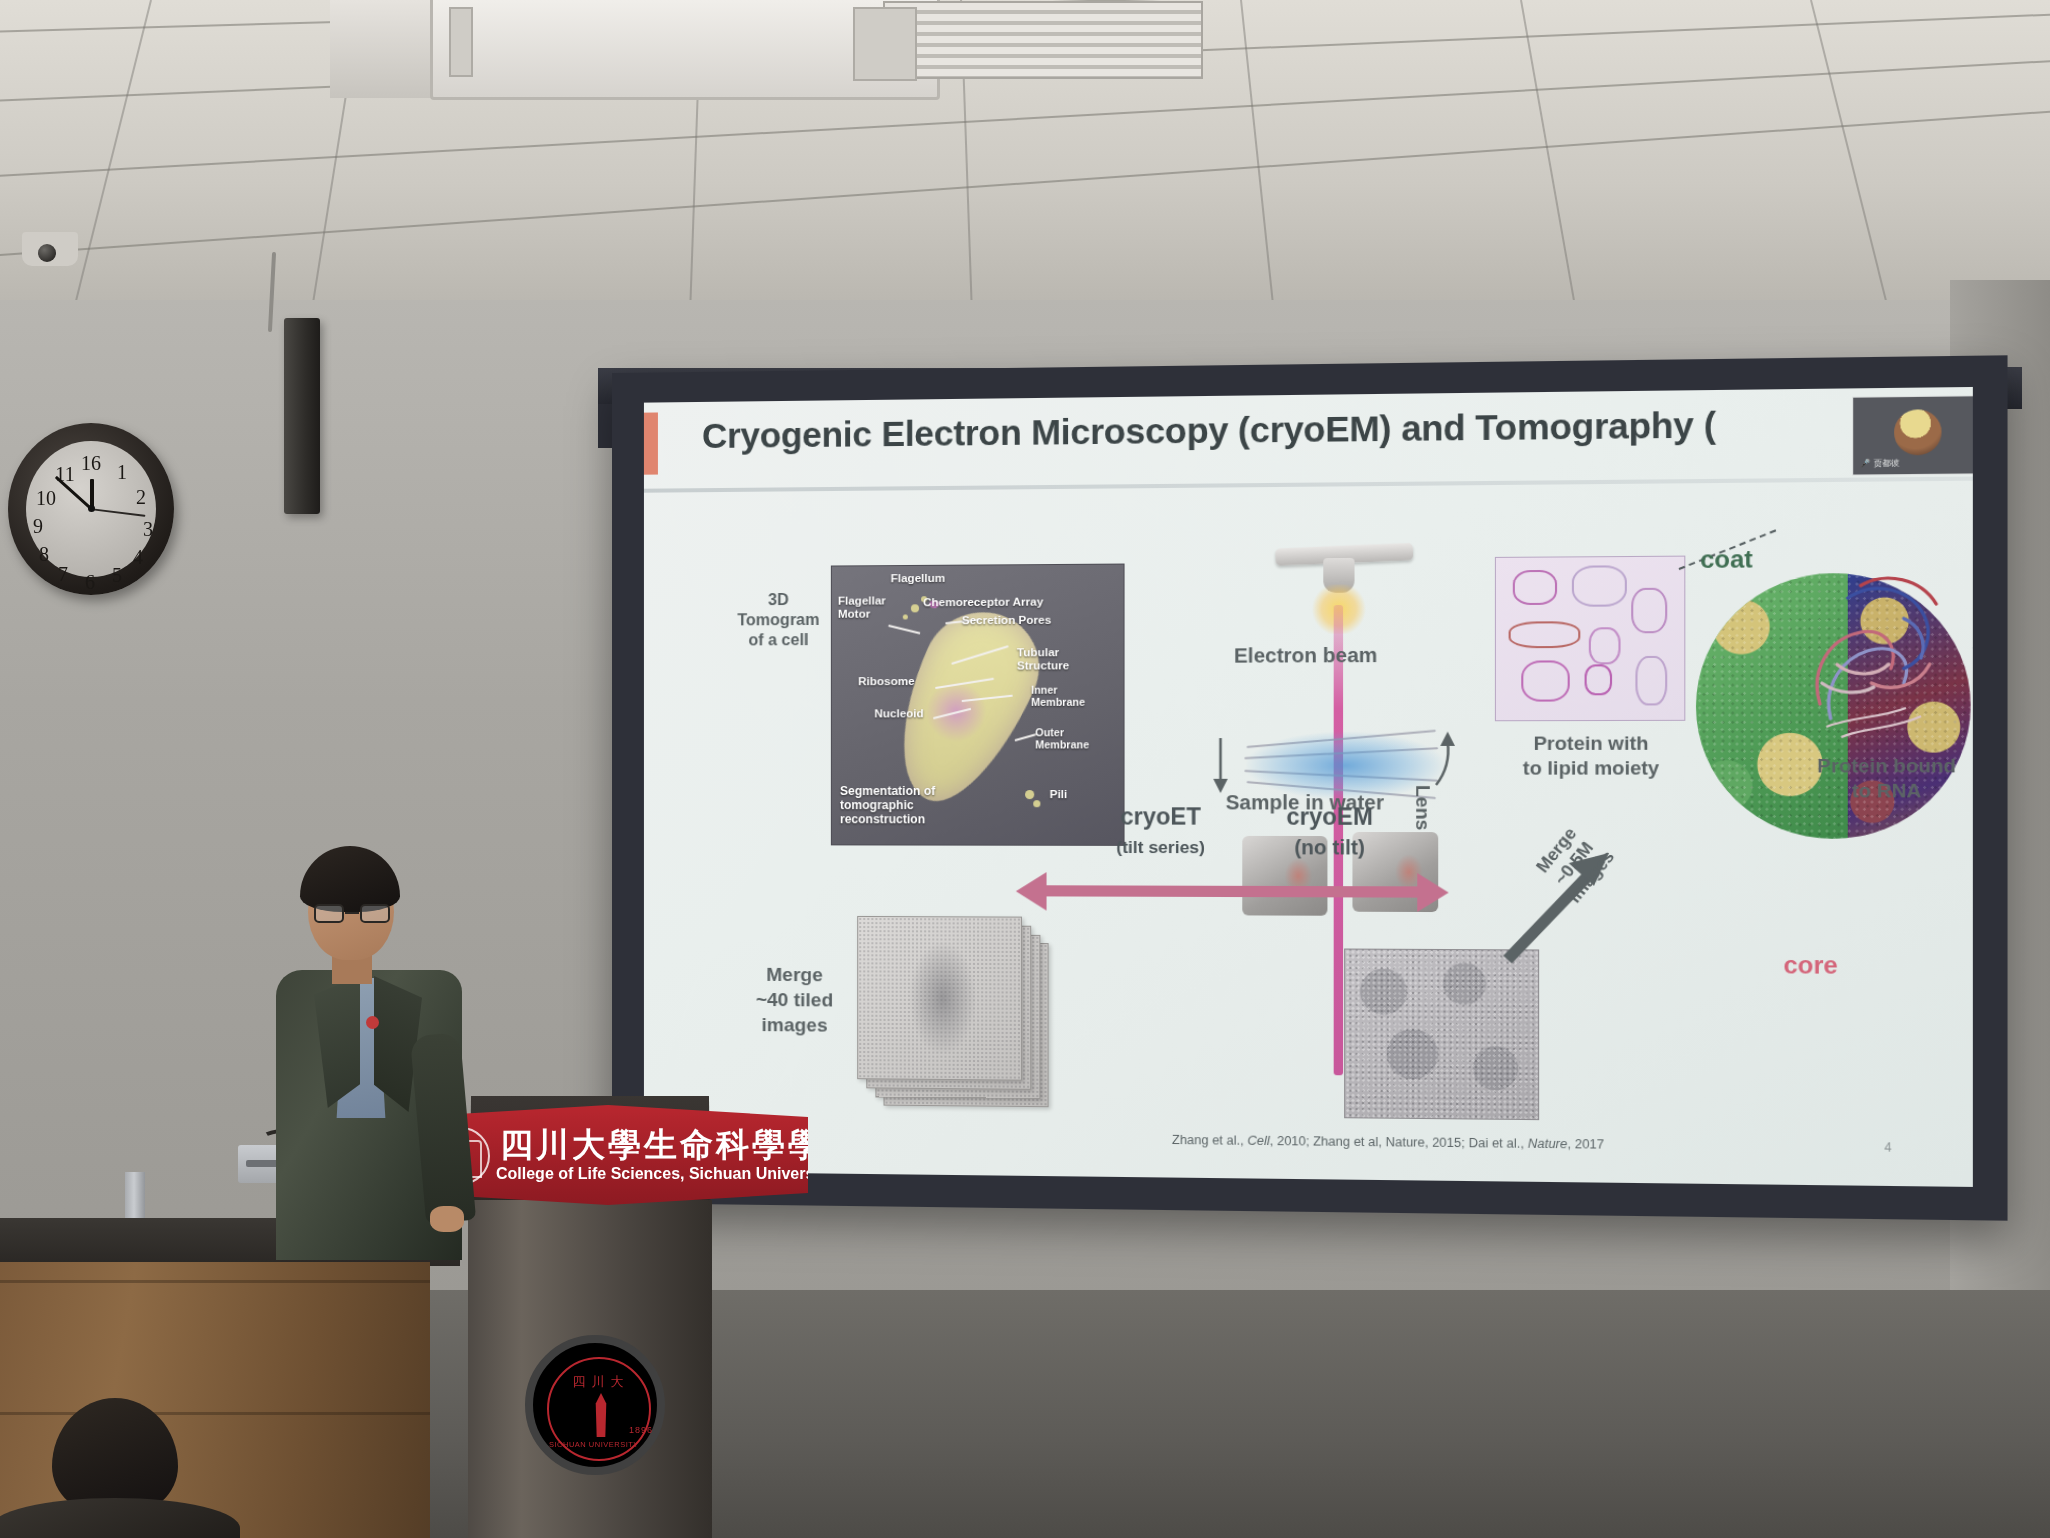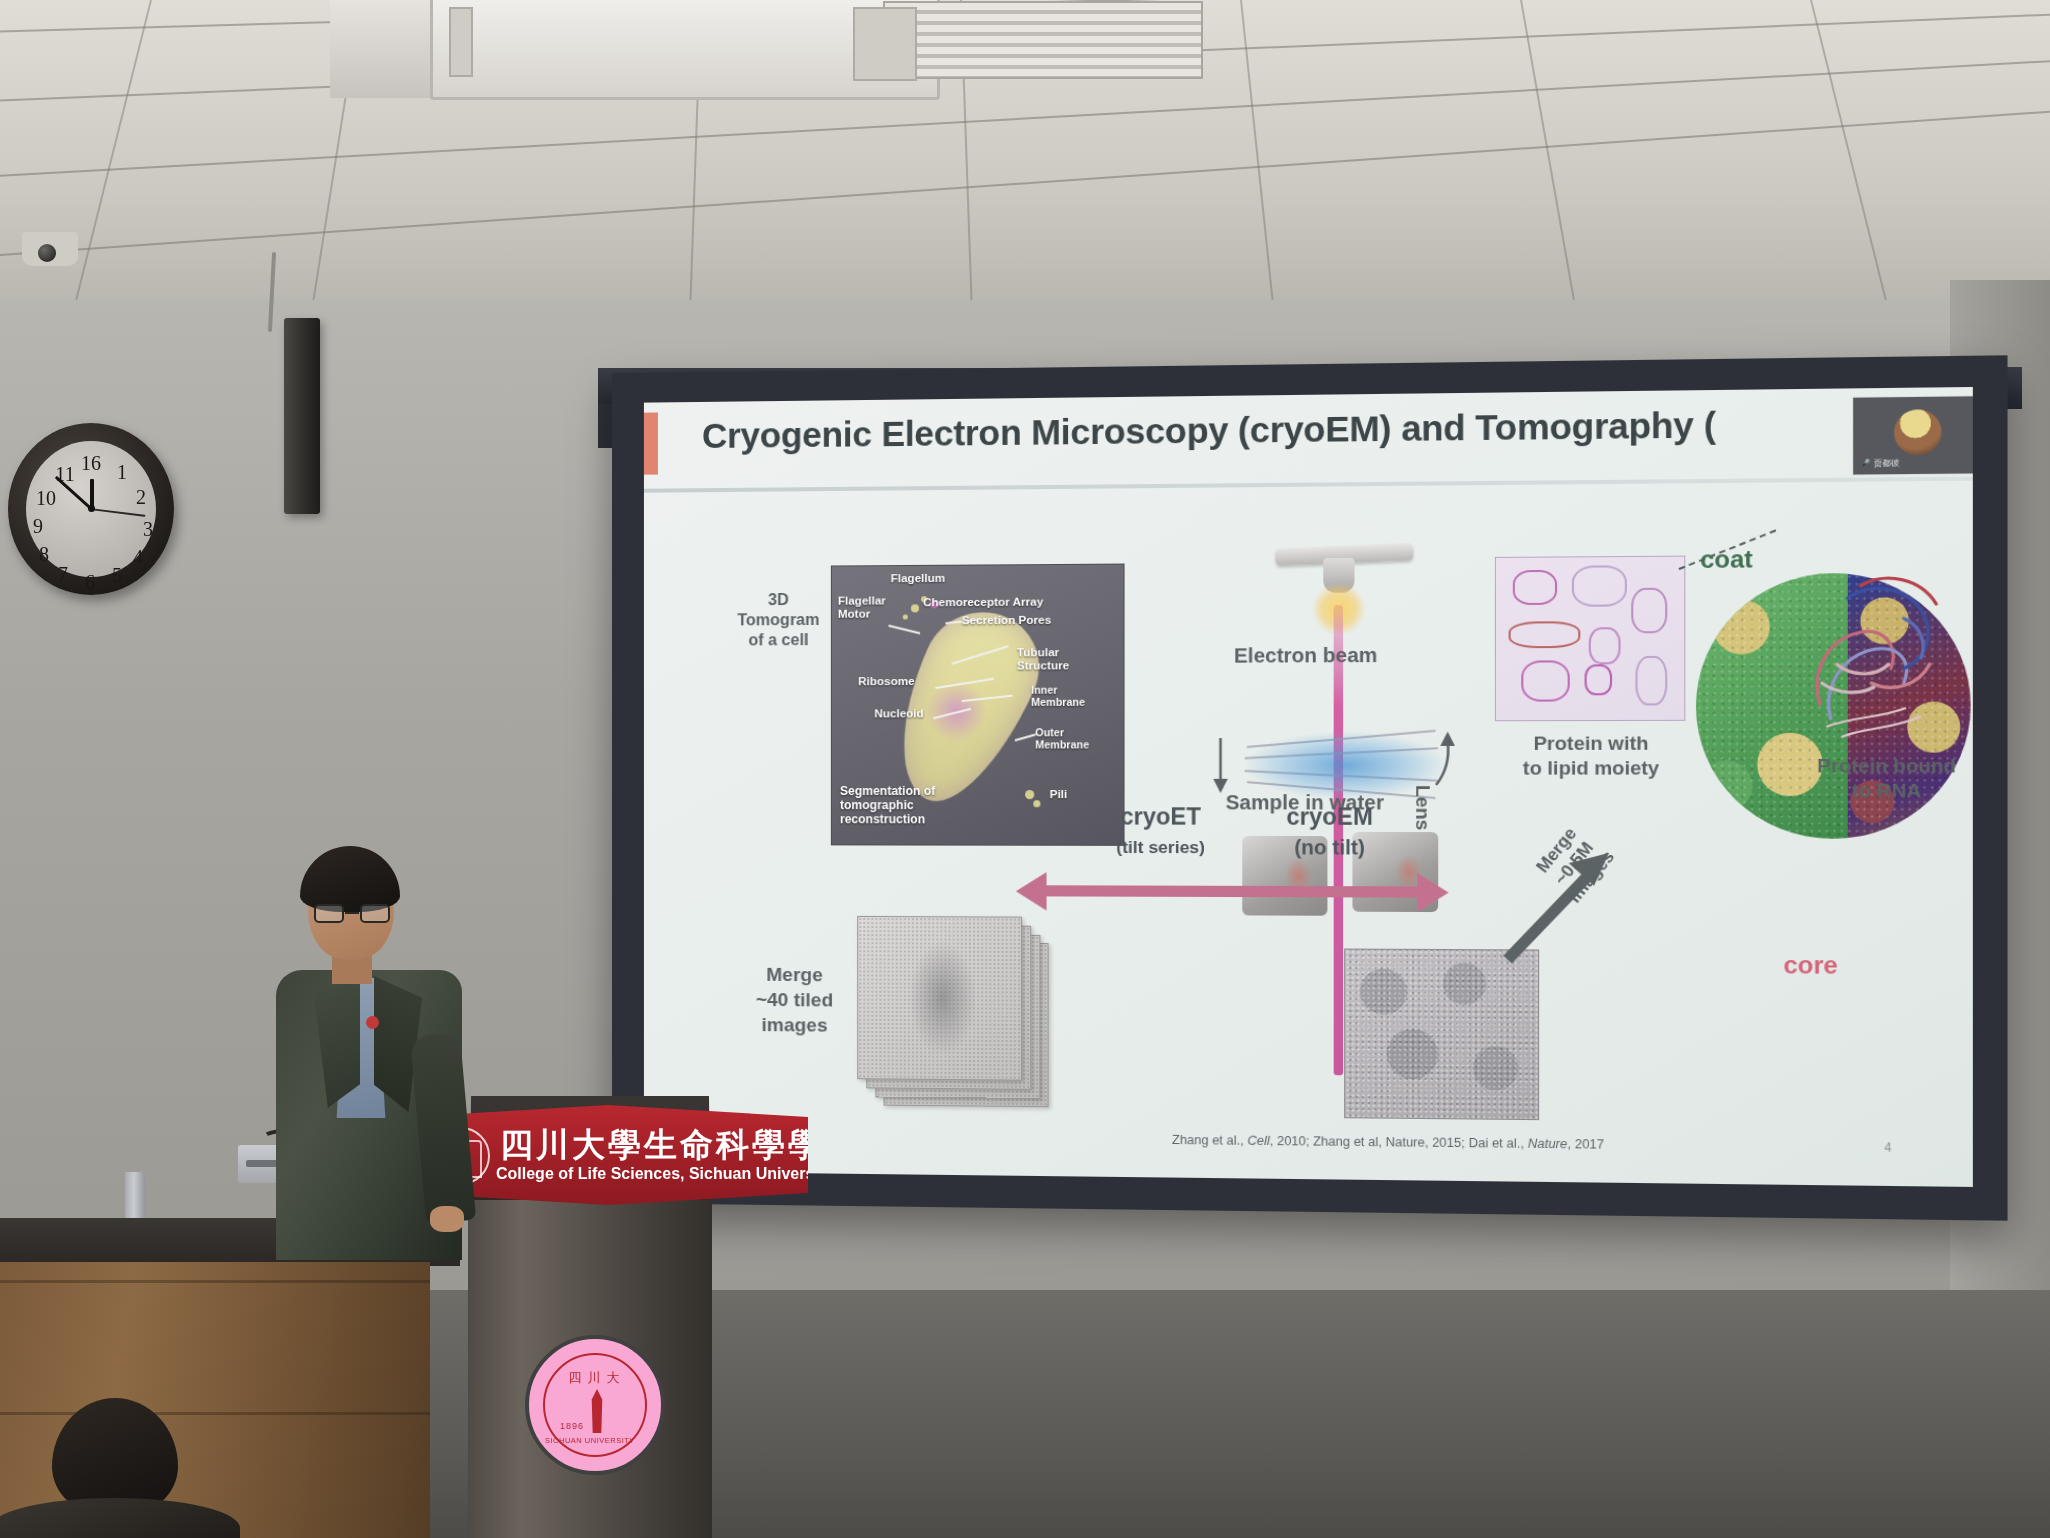--- a/index.html
+++ b/index.html
@@ -414,38 +414,38 @@
   .sign-en {
     position: absolute; left: 88px; top: 60px; width: 304px;
     font-size: 16px; color: #fff; font-weight: bold; white-space: nowrap;
   }
   .lectern-body {
     position: absolute; left: 468px; top: 1200px; width: 244px; height: 338px;
     background: linear-gradient(90deg,#4f4a45 0%, #6b645c 22%, #4a4540 65%, #332f2b 100%);
   }
   .lectern-emblem {
     position: absolute; left: 525px; top: 1335px; width: 140px; height: 140px;
-    border-radius: 50%; border: 4px solid #404040;
-    background: #f9a8d4;
+    border-radius: 50%; border: 8px solid #404040;
+    background: #000000;
   }
   .emblem-inner {
     position: absolute; left: 14px; top: 14px; width: 104px; height: 104px;
     border-radius: 50%; border: 2px solid #b8272f;
   }
   .emblem-cn {
     position: absolute; left: 0; top: 14px; width: 104px; text-align: center;
     font-family: "DejaVu Sans", sans-serif; font-size: 13px; color: #b8272f; letter-spacing: 6px;
   }
   .emblem-tower {
     position: absolute; left: 40px; top: 34px; width: 24px; height: 44px;
     background: #b8272f;
     clip-path: polygon(50% 0%, 72% 24%, 68% 100%, 32% 100%, 28% 24%);
   }
   .emblem-year {
-    position: absolute; left: 15px; bottom: 24px; width: 104px; text-align: left;
+    position: absolute; left: 0; bottom: 24px; width: 104px; text-align: right;
     font-size: 9px; color: #b8272f; letter-spacing: 1px;
   }
   .emblem-en {
     position: absolute; left: 0; bottom: 10px; width: 104px; text-align: left;
     font-size: 7.5px; color: #b8272f; letter-spacing: 0.5px;
   }
 
   
   .desk-top {
     position: absolute; left: -10px; top: 1218px; width: 470px; height: 48px;

